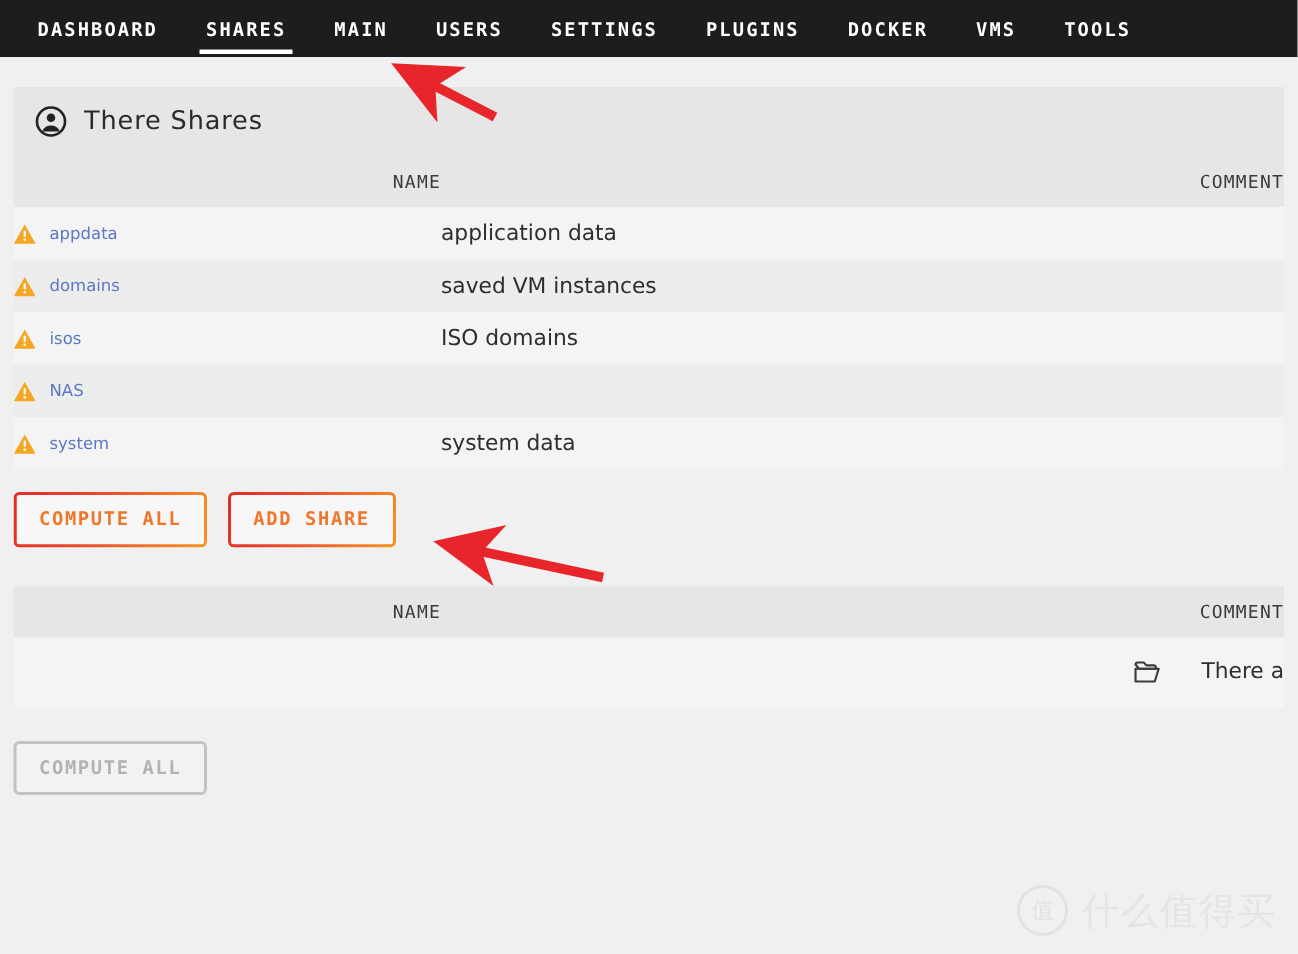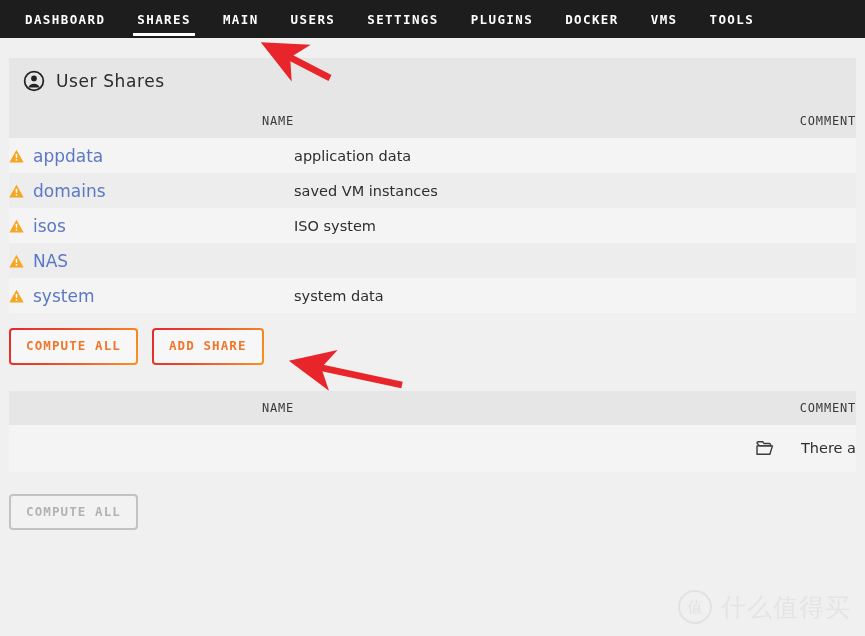--- a/index.html
+++ b/index.html
@@ -120,21 +120,21 @@
     align-items: center;
   }
   .warn-icon {
     width: 15px;
     height: 14px;
     flex: 0 0 auto;
     margin-right: 9px;
   }
   .share-link {
     color: #5b78c4;
-    font-size: 17px;
+    font-size: 11px;
     text-decoration: none;
     cursor: pointer;
   }
 
   
   tr.empty-row td {
     background: #f4f4f4;
     height: 47px;
     padding: 0;
   }
@@ -269,21 +269,21 @@
   <div class="card">
 
     <div class="section-head">
       <span class="person-icon">
         <svg viewBox="0 0 24 24" width="22" height="22">
           <circle cx="12" cy="12" r="10.2" fill="none" stroke="#232323" stroke-width="1.9"></circle>
           <circle cx="12" cy="9.2" r="3.1" fill="#232323"></circle>
           <path d="M5.6 19.2a6.9 6.9 0 0 1 12.8 0" fill="#232323"></path>
         </svg>
       </span>
-      <span class="section-title">User Shares</span>
+      <span class="section-title">There Shares</span>
     </div>
 
     <table class="shares">
       <thead>
         <tr>
           <th class="col-name">NAME</th>
           <th class="col-comment">COMMENT</th>
         </tr>
       </thead>
       <tbody>
@@ -325,21 +325,21 @@
               <span class="warn-icon">
                 <svg viewBox="0 0 16 15" width="15" height="14">
                   <path d="M8 0.7 L15.4 13.8 Q15.8 14.5 15 14.5 L1 14.5 Q0.2 14.5 0.6 13.8 Z" fill="#f5a623"></path>
                   <rect x="7.2" y="5" width="1.6" height="4.6" rx="0.7" fill="#ffffff"></rect>
                   <circle cx="8" cy="11.6" r="0.95" fill="#ffffff"></circle>
                 </svg>
               </span>
               <span class="share-link">isos</span>
             </span>
           </td>
-          <td class="col-comment">ISO system</td>
+          <td class="col-comment">ISO domains</td>
         </tr>
 
         <tr class="even">
           <td class="col-name">
             <span class="name-cell">
               <span class="warn-icon">
                 <svg viewBox="0 0 16 15" width="15" height="14">
                   <path d="M8 0.7 L15.4 13.8 Q15.8 14.5 15 14.5 L1 14.5 Q0.2 14.5 0.6 13.8 Z" fill="#f5a623"></path>
                   <rect x="7.2" y="5" width="1.6" height="4.6" rx="0.7" fill="#ffffff"></rect>
                   <circle cx="8" cy="11.6" r="0.95" fill="#ffffff"></circle>

